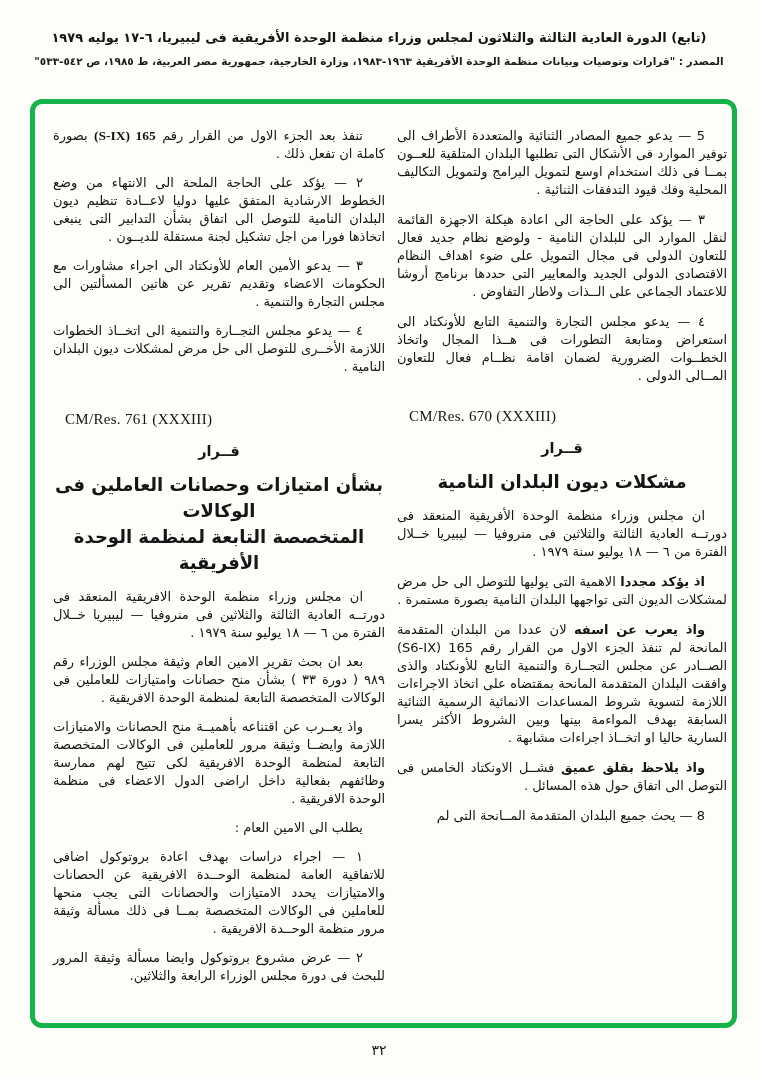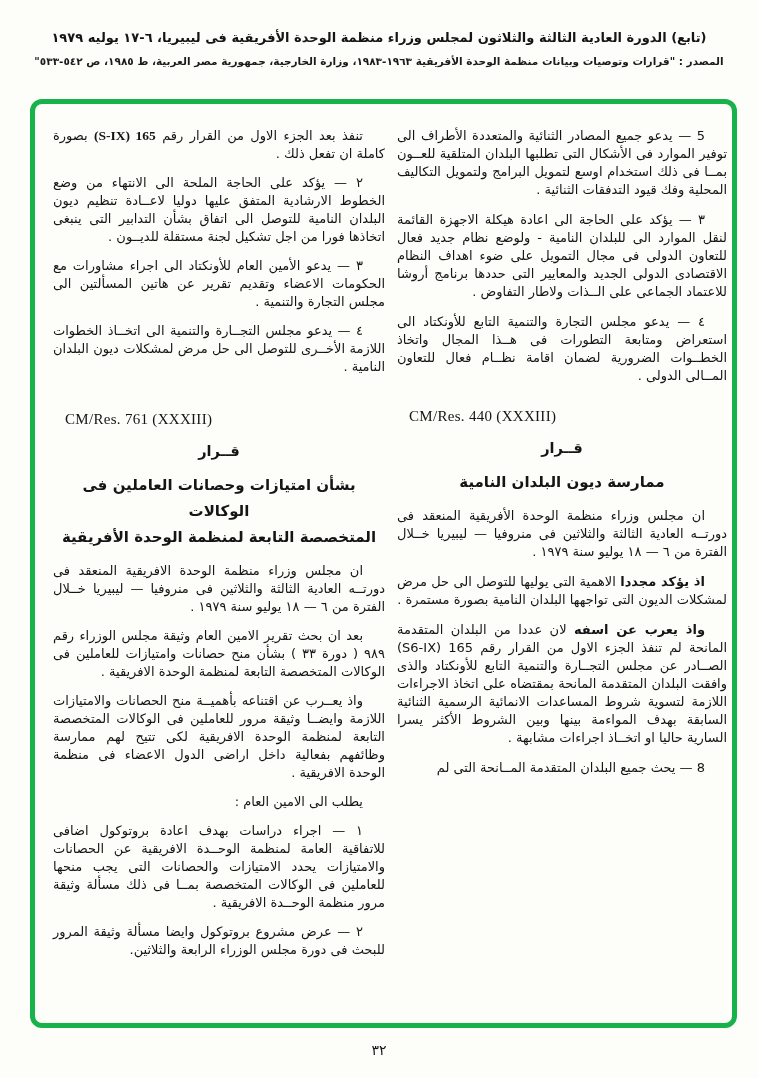--- a/index.html
+++ b/index.html
@@ -78,21 +78,21 @@
     text-align: center;
     font-weight: bold;
     text-indent: 0 !important;
     font-size: 14.5px;
     margin: 0 0 12px 0 !important;
   }
   .res-title {
     text-align: center;
     font-weight: bold;
     text-indent: 0 !important;
-    font-size: 15px;
+    font-size: 18px;
     line-height: 26px;
     margin: 0 0 12px 0 !important;
   }
   .latin-ref {
     font-family: "Liberation Serif", serif;
     font-weight: bold;
     font-size: 13.5px;
   }
   .page-number {
     position: absolute;
@@ -111,26 +111,27 @@
   <div class="header-line1">(تابع) الدورة العادية الثالثة والثلاثون لمجلس وزراء منظمة الوحدة الأفريقية فى ليبيريا، ٦-١٧ يوليه ١٩٧٩</div>
   <div class="header-line2">المصدر : "قرارات وتوصيات وبيانات منظمة الوحدة الأفريقية ١٩٦٣-١٩٨٣، وزارة الخارجية، جمهورية مصر العربية، ط ١٩٨٥، ص ٥٤٢-٥٣٣"</div>
 </div>
 
 <div class="doc-frame">
 
   <div class="col col-right">
     <p>5 — يدعو جميع المصادر الثنائية والمتعددة الأطراف الى توفير الموارد فى الأشكال التى تطلبها البلدان المتلقية للعــون بمــا فى ذلك استخدام اوسع لتمويل البرامج ولتمويل التكاليف المحلية وفك قيود التدفقات الثنائية .</p>
     <p>٣ — يؤكد على الحاجة الى اعادة هيكلة الاجهزة القائمة لنقل الموارد الى للبلدان النامية - ولوضع نظام جديد فعال للتعاون الدولى فى مجال التمويل على ضوء اهداف النظام الاقتصادى الدولى الجديد والمعايير التى حددها برنامج أروشا للاعتماد الجماعى على الــذات ولاطار التفاوض .</p>
     <p>٤ — يدعو مجلس التجارة والتنمية التابع للأونكتاد الى استعراض ومتابعة التطورات فى هــذا المجال واتخاذ الخطــوات الضرورية لضمان اقامة نظــام فعال للتعاون المــالى الدولى .</p>
-    <p class="cm-ref">CM/Res. 440 (XXXIII)</p>
+    <p class="cm-ref">CM/Res. 670 (XXXIII)</p>
     <p class="res-heading">قــرار</p>
-    <p class="res-title">ممارسة ديون البلدان النامية</p>
+    <p class="res-title">مشكلات ديون البلدان النامية</p>
     <p>ان مجلس وزراء منظمة الوحدة الأفريقية المنعقد فى دورتــه العادية الثالثة والثلاثين فى منروفيا — ليبيريا خــلال الفترة من ٦ — ١٨ يوليو سنة ١٩٧٩ .</p>
     <p><b class="lead">اذ يؤكد مجددا</b><span> الاهمية التى يوليها للتوصل الى حل مرض لمشكلات الديون التى تواجهها البلدان النامية بصورة مستمرة .</span></p>
     <p><b class="lead">واذ يعرب عن اسفه</b><span> لان عددا من البلدان المتقدمة المانحة لم تنفذ الجزء الاول من القرار رقم 165 (S6-IX) الصــادر عن مجلس التجــارة والتنمية التابع للأونكتاد والذى وافقت البلدان المتقدمة المانحة بمقتضاه على اتخاذ الاجراءات اللازمة لتسوية شروط المساعدات الانمائية الرسمية الثنائية السابقة بهدف المواءمة بينها وبين الشروط الأكثر يسرا السارية حاليا او اتخــاذ اجراءات مشابهة .</span></p>
+    <p><b class="lead">واذ يلاحظ بقلق عميق</b><span> فشــل الاونكتاد الخامس فى التوصل الى اتفاق حول هذه المسائل .</span></p>
     <p>8 — يحث جميع البلدان المتقدمة المــانحة التى لم</p>
   </div>
 
   <div class="col col-left">
     <p><span>تنفذ بعد الجزء الاول من القرار رقم </span><b class="latin-ref">165 (S-IX)</b><span> بصورة كاملة ان تفعل ذلك .</span></p>
     <p>٢ — يؤكد على الحاجة الملحة الى الانتهاء من وضع الخطوط الارشادية المتفق عليها دوليا لاعــادة تنظيم ديون البلدان النامية للتوصل الى اتفاق بشأن التدابير التى ينبغى اتخاذها فورا من اجل تشكيل لجنة مستقلة للديــون .</p>
     <p>٣ — يدعو الأمين العام للأونكتاد الى اجراء مشاورات مع الحكومات الاعضاء وتقديم تقرير عن هاتين المسألتين الى مجلس التجارة والتنمية .</p>
     <p>٤ — يدعو مجلس التجــارة والتنمية الى اتخــاذ الخطوات اللازمة الأخــرى للتوصل الى حل مرض لمشكلات ديون البلدان النامية .</p>
     <p class="cm-ref">CM/Res. 761 (XXXIII)</p>
     <p class="res-heading">قــرار</p>

